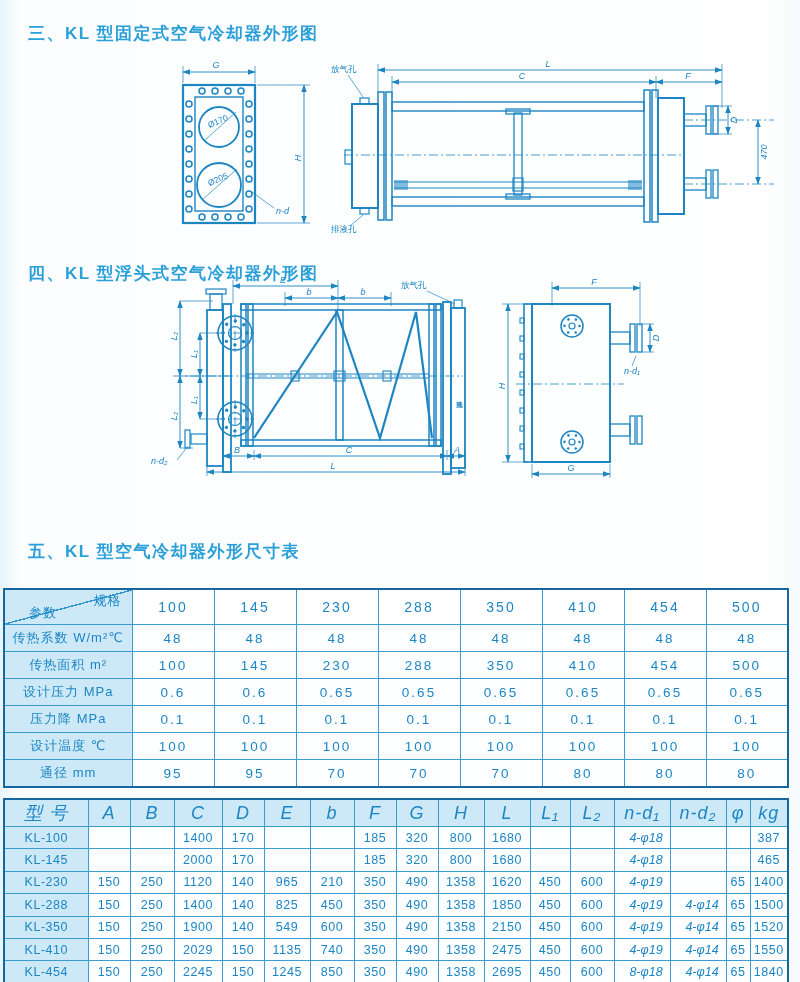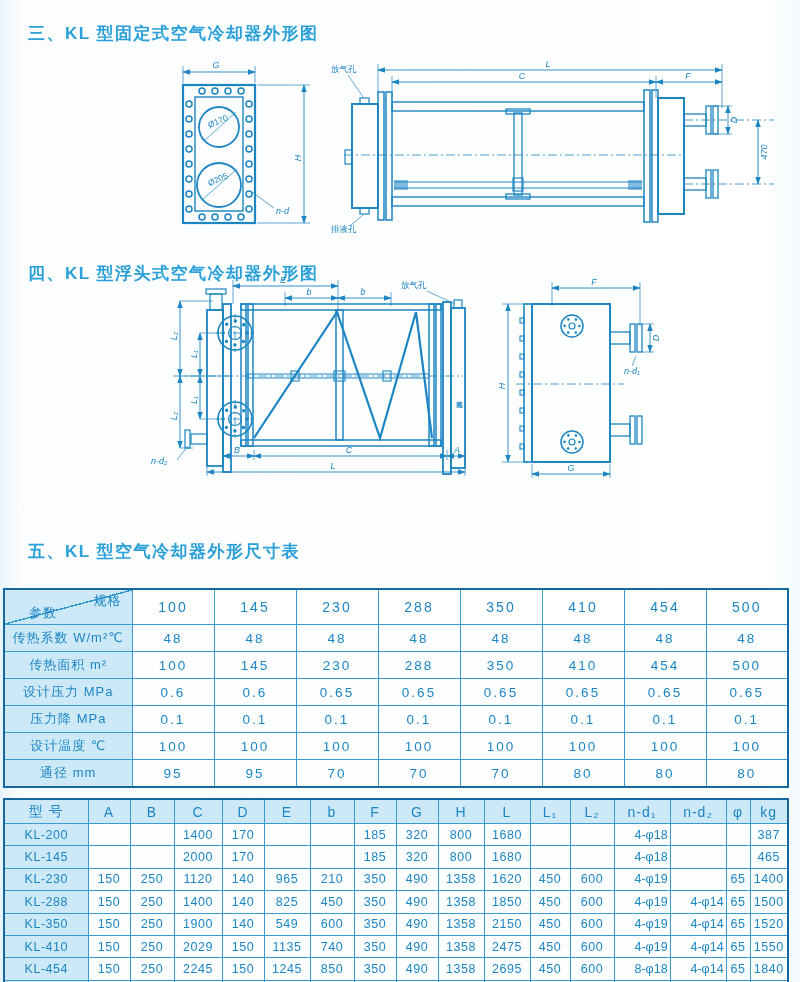--- a/index.html
+++ b/index.html
@@ -38,25 +38,25 @@
   #spec-table tbody th,#spec-table tbody td{height:24px;}
   #spec-table .rl{background:#cde9f7;font-size:13px;letter-spacing:1px;}
   #spec-table td{font-size:13.5px;letter-spacing:2px;background:#fdfeff;}
   #spec-table th.diag{
     background:linear-gradient(to bottom right,transparent calc(50% - .7px),#2f96cf calc(50% - .7px),#2f96cf calc(50% + .7px),transparent calc(50% + .7px)),#cde9f7;
     position:relative;letter-spacing:1px;font-size:13px;
   }
   .diag .t{position:absolute;top:2px;right:10px;}
   .diag .b{position:absolute;bottom:2px;left:8px;margin-left:16px;}
   
-  #dim-table thead th{height:21px;font-size:14px;background:#cde9f7;letter-spacing:1px;}
+  #dim-table thead th{height:21px;font-size:18px;background:#cde9f7;letter-spacing:1px;font-style:italic;}
   #dim-table tbody th,#dim-table tbody td{height:19.4px;font-size:12.5px;}
   #dim-table .rl{background:#cde9f7;letter-spacing:.5px;}
   #dim-table td{background:#fdfeff;letter-spacing:.5px;}
-  #dim-table td:nth-child(14),#dim-table td:nth-child(15){text-align:left;padding-left:20px;letter-spacing:0;}
+  #dim-table td:nth-child(14),#dim-table td:nth-child(15){text-align:center;padding-left:9px;letter-spacing:0;font-style:italic;}
 </style>
 </head>
 <body>
 
 <div class="page">
 
   <svg width="0" height="0" style="position:absolute" aria-hidden="true">
     <defs>
       <marker id="ma" viewBox="0 0 10 10" refX="9" refY="5" markerWidth="9" markerHeight="9" orient="auto">
         <path d="M0,1.5 L10,5 L0,8.5 z" fill="#1d85c2"></path>
@@ -507,21 +507,21 @@
             <th>L₁</th>
             <th>L₂</th>
             <th>n-d₁</th>
             <th>n-d₂</th>
             <th>φ</th>
             <th>kg</th>
           </tr>
       </thead>
       <tbody id="dim-body">
           <tr>
-            <th class="rl">KL-200</th>
+            <th class="rl">KL-100</th>
             <td></td>
             <td></td>
             <td>1400</td>
             <td>170</td>
             <td></td>
             <td></td>
             <td>185</td>
             <td>320</td>
             <td>800</td>
             <td>1680</td>

